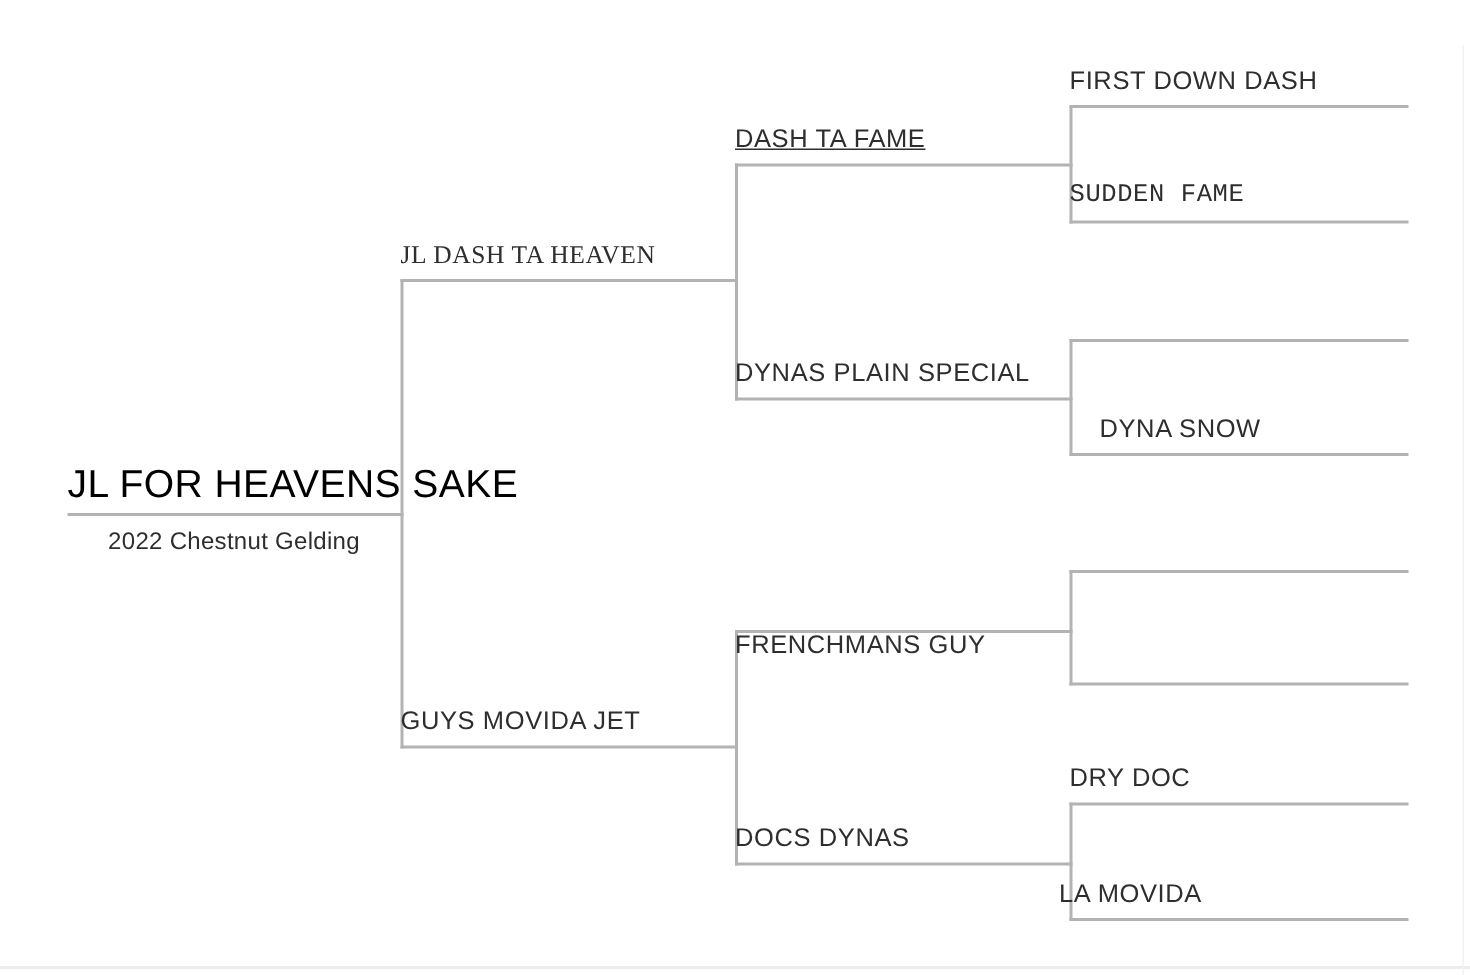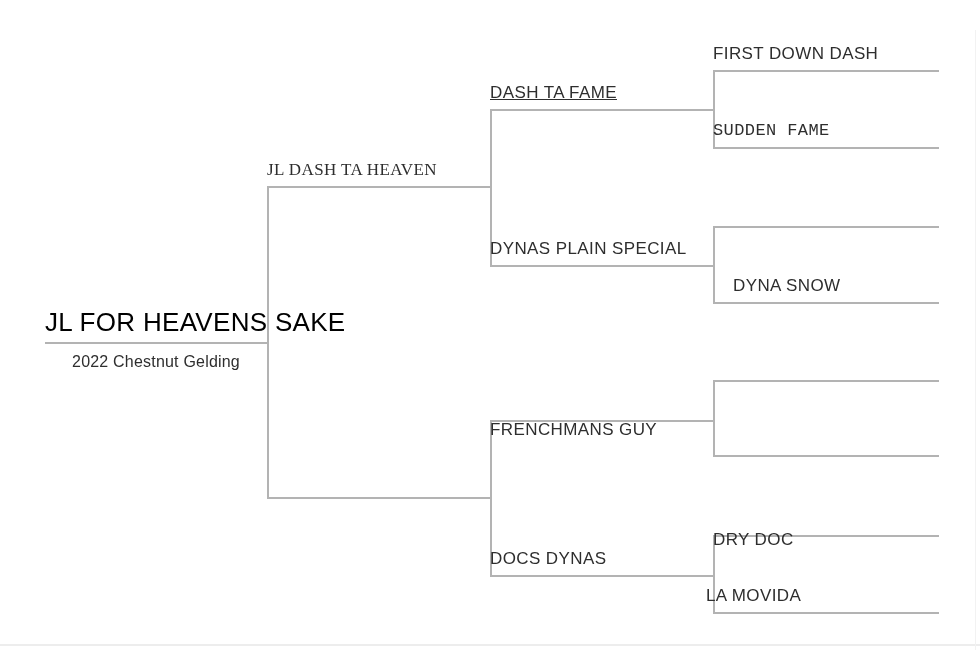--- a/index.html
+++ b/index.html
@@ -80,35 +80,36 @@
     <div class="vline" style="left: 490px; top: 420px; height: 157px; background: rgb(179, 179, 179);"></div>
     <div class="vline" style="left: 713px; top: 70px; height: 79px; background: rgb(179, 179, 179);"></div>
     <div class="vline" style="left: 713px; top: 226px; height: 78px; background: rgb(179, 179, 179);"></div>
     <div class="vline" style="left: 713px; top: 380px; height: 77px; background: rgb(179, 179, 179);"></div>
     <div class="vline" style="left: 713px; top: 535px; height: 79px; background: rgb(179, 179, 179);"></div>
     <div class="hline" style="left: 45px; top: 342px; width: 224px; background: rgb(179, 179, 179);"></div>
     <div class="horse-name subject" style="left: 45px; width: 222px; top: 310px;">JL FOR HEAVENS SAKE</div>
     <div class="hline" style="left: 267px; top: 186px; width: 225px; background: rgb(179, 179, 179);"></div>
     <div class="horse-name" style="left: 267px; width: 223px; top: 160px; font-family: Liberation Serif, serif;">JL DASH TA HEAVEN</div>
     <div class="hline" style="left: 267px; top: 497px; width: 225px; background: rgb(179, 179, 179);"></div>
+    <div class="horse-name" style="left: 267px; width: 223px; top: 471px;">GUYS MOVIDA JET</div>
     <div class="hline" style="left: 490px; top: 109px; width: 225px; background: rgb(179, 179, 179);"></div>
     <div class="horse-name" style="left: 490px; width: 223px; top: 83px; text-decoration: underline;">DASH TA FAME</div>
     <div class="hline" style="left: 490px; top: 265px; width: 225px; background: rgb(179, 179, 179);"></div>
     <div class="horse-name" style="left: 490px; width: 266px; top: 239px;">DYNAS PLAIN SPECIAL</div>
     <div class="hline" style="left: 490px; top: 420px; width: 225px; background: rgb(179, 179, 179);"></div>
     <div class="horse-name" style="left: 490px; width: 223px; top: 394px; margin-top: 26px;">FRENCHMANS GUY</div>
     <div class="hline" style="left: 490px; top: 575px; width: 225px; background: rgb(179, 179, 179);"></div>
     <div class="horse-name" style="left: 490px; width: 223px; top: 549px;">DOCS DYNAS</div>
     <div class="hline" style="left: 713px; top: 70px; width: 226px; background: rgb(179, 179, 179);"></div>
     <div class="horse-name" style="left: 713px; width: 224px; top: 44px;">FIRST DOWN DASH</div>
     <div class="hline" style="left: 713px; top: 147px; width: 226px; background: rgb(179, 179, 179);"></div>
     <div class="horse-name" style="left: 713px; width: 224px; top: 121px; font-family: Liberation Mono, monospace;">SUDDEN FAME</div>
     <div class="hline" style="left: 713px; top: 226px; width: 226px; background: rgb(179, 179, 179);"></div>
     <div class="hline" style="left: 713px; top: 302px; width: 226px; background: rgb(179, 179, 179);"></div>
     <div class="horse-name" style="left: 713px; width: 224px; top: 276px; padding-left: 20px;">DYNA SNOW</div>
     <div class="hline" style="left: 713px; top: 380px; width: 226px; background: rgb(179, 179, 179);"></div>
     <div class="hline" style="left: 713px; top: 455px; width: 226px; background: rgb(179, 179, 179);"></div>
     <div class="hline" style="left: 713px; top: 535px; width: 226px; background: rgb(179, 179, 179);"></div>
-    <div class="horse-name" style="left: 713px; width: 224px; top: 530px;">DRY DOC</div>
+    <div class="horse-name" style="left: 713px; width: 224px; top: 509px;">DRY DOC</div>
     <div class="hline" style="left: 713px; top: 612px; width: 226px; background: rgb(179, 179, 179);"></div>
     <div class="horse-name" style="left: 706px; width: 224px; top: 586px;">LA MOVIDA</div>
     <div class="subject-details" style="left: 45px; width: 222px; top: 351px;">2022 Chestnut Gelding</div>
   </div>
 
 </body></html>

